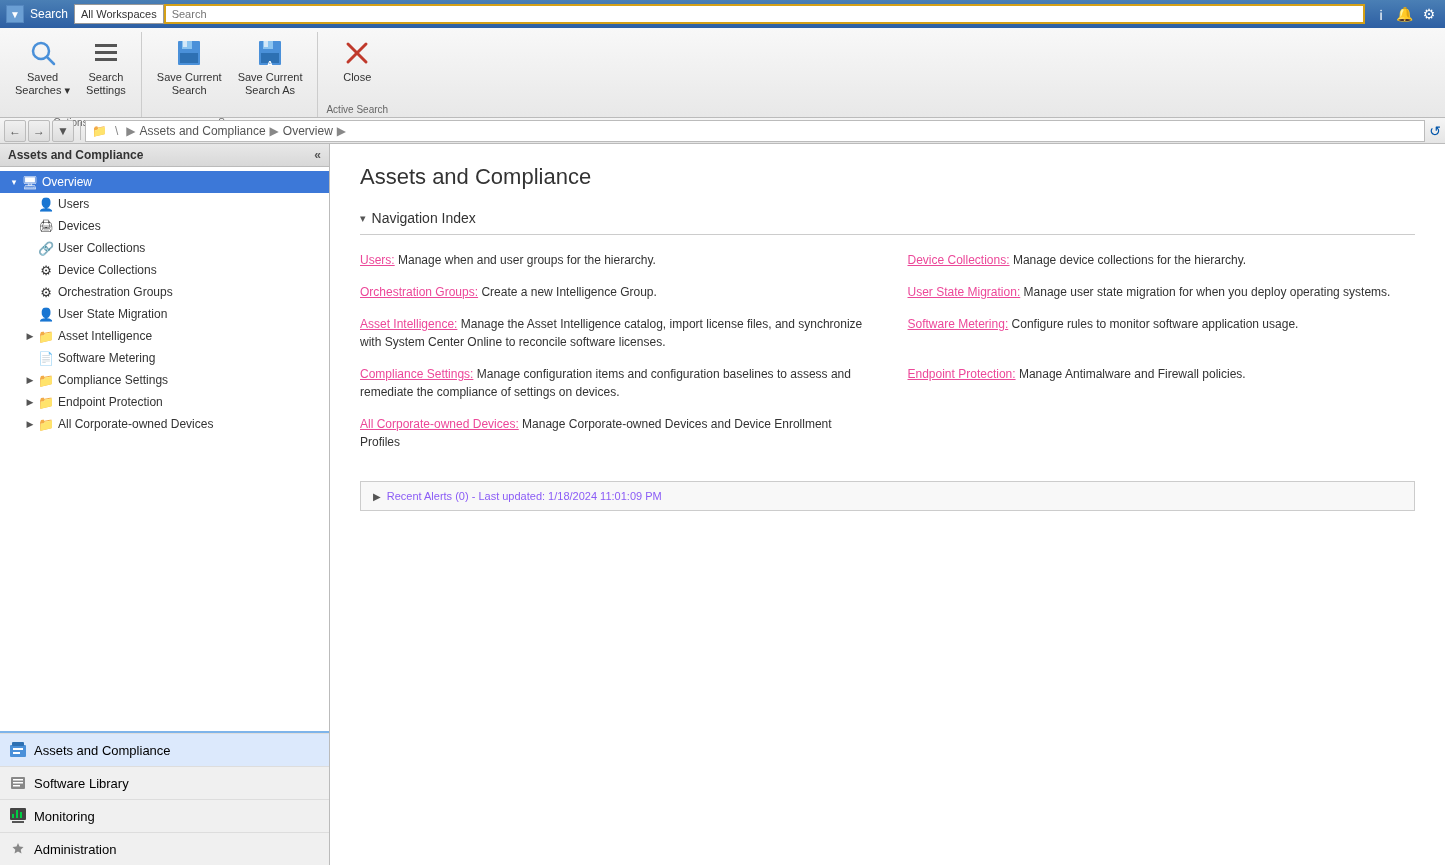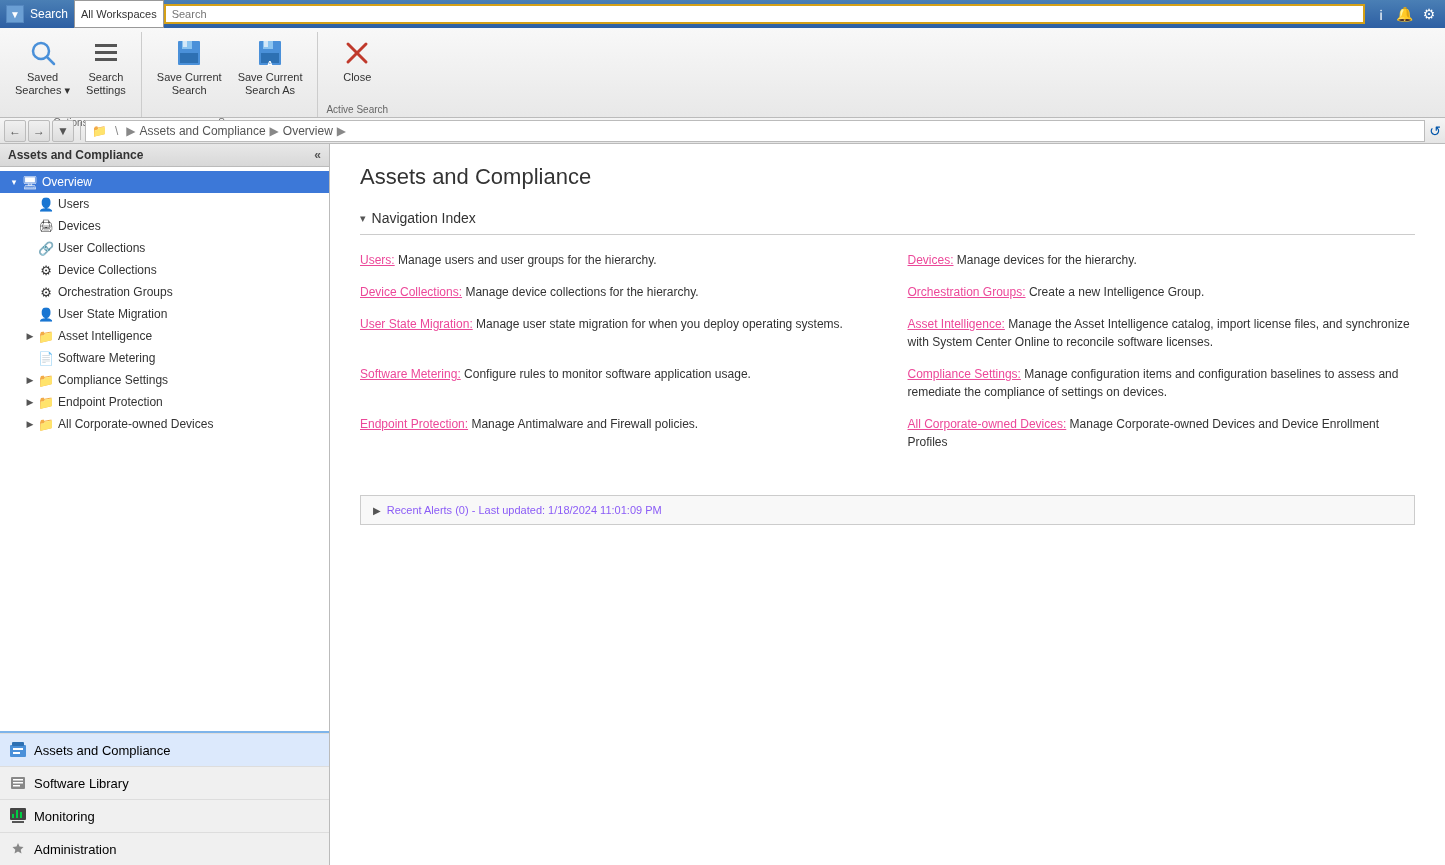--- a/index.html
+++ b/index.html
@@ -27,21 +27,21 @@
       font-size: 12px;
       color: white;
       margin-right: 6px;
     }
     .title-bar-workspace {
       background: white;
       border: 1px solid #999;
       padding: 1px 6px;
       font-size: 11px;
       color: #333;
-      height: 28px;
+      height: 20px;
       display: flex; align-items: center;
     }
     .title-bar-search-box {
       flex: 1;
       background: white;
       border: 2px solid #d4a017;
       height: 20px;
       padding: 0 6px;
       font-size: 11px;
       outline: none;
@@ -563,27 +563,23 @@
     <div class="section-header">
       <span class="section-toggle">▾</span>
       <span class="section-title">Navigation Index</span>
     </div>
     <hr class="section-divider">
 
     <div class="nav-index-grid">
 
       <div class="nav-item">
         <span class="nav-item-link">Users:</span>
-        <span> Manage users and user groups for the hierarchy.</span>
-      </div>
-
-      <div class="nav-item">
-        <span class="nav-item-link">Devices:</span>
-        <span> Manage devices for the hierarchy.</span>
-      </div>
+        <span> Manage when and user groups for the hierarchy.</span>
+      </div>
+
 
 
       <div class="nav-item">
         <span class="nav-item-link">Device Collections:</span>
         <span> Manage device collections for the hierarchy.</span>
       </div>
 
       <div class="nav-item">
         <span class="nav-item-link">Orchestration Groups:</span>
         <span> Create a new Intelligence Group.</span>

